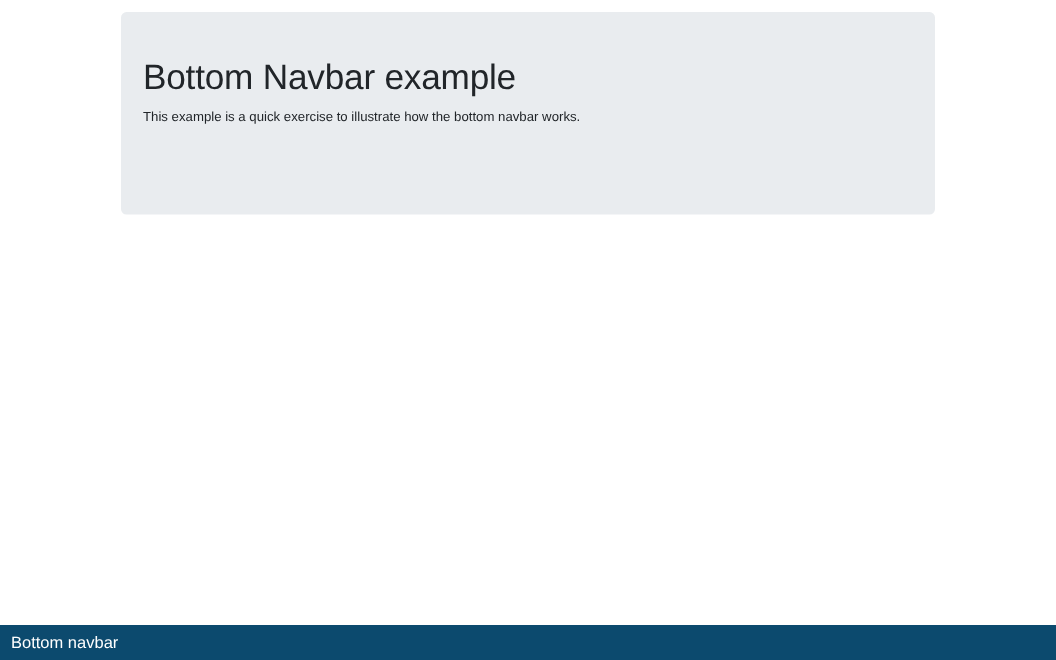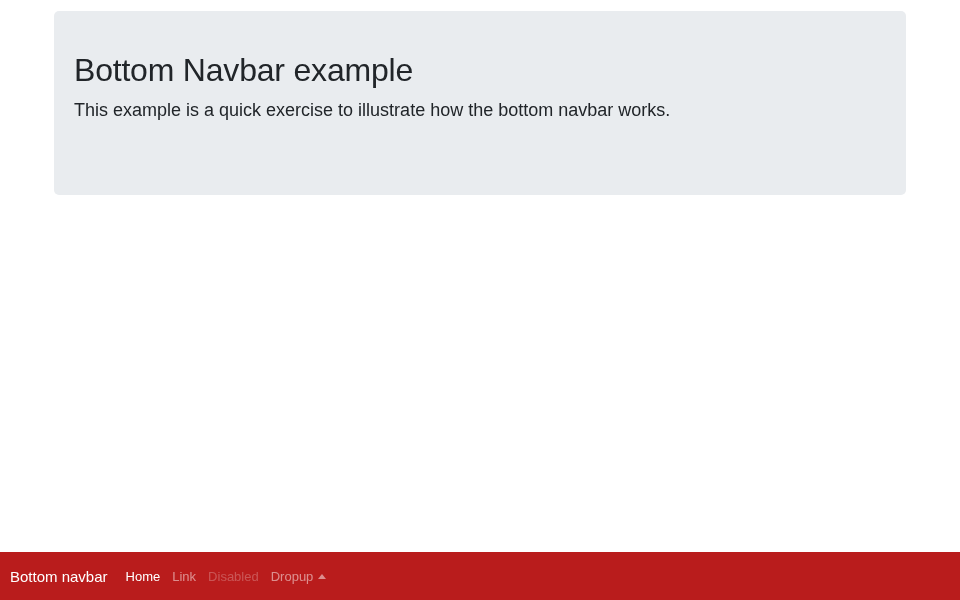--- a/index.html
+++ b/index.html
@@ -5,37 +5,37 @@
   * { margin: 0; padding: 0; box-sizing: border-box; }
   html, body {
     width: 960px;
     height: 600px;
     background: #ffffff;
     font-family: "Liberation Sans", "DejaVu Sans", sans-serif;
     overflow: hidden;
   }
   
   .jumbotron {
-    width: 852px;
+    width: 740px;
     height: 184px;
     margin: 11px auto 0 auto;
     background: #e9ecef;
     border-radius: 5px;
     padding: 40px 20px 0 20px;
   }
   .jumbotron h1 {
     font-size: 32px;
     font-weight: 500;
     line-height: 1.2;
     color: #212529;
     letter-spacing: -0.2px;
     margin: 0 0 8px 0;
   }
   .jumbotron p {
-    font-size: 18px;
+    font-size: 12px;
     line-height: 1.5;
     color: #212529;
     margin: 0 0 14px 0;
   }
   .btn-primary {
     display: inline-block;
     background: #007bff;
     border: 1px solid #007bff;
     color: #ffffff;
     font-family: inherit;
@@ -45,22 +45,22 @@
     border-radius: 4px;
     cursor: pointer;
     text-decoration: none;
   }
   
   .navbar-bottom {
     position: fixed;
     left: 0;
     right: 0;
     bottom: 0;
-    height: 48px;
-    background: #b91c1c;
+    height: 32px;
+    background: #0c4a6e;
     display: flex;
     align-items: center;
     padding: 0 10px;
   }
   .navbar-brand {
     color: #ffffff;
     font-size: 15px;
     text-decoration: none;
     margin-right: 12px;
     white-space: nowrap;
@@ -96,27 +96,13 @@
 </head>
 <body>
 
 <div class="jumbotron">
   <h1>Bottom Navbar example</h1>
   <p>This example is a quick exercise to illustrate how the bottom navbar works.</p>
 </div>
 
 <nav class="navbar-bottom">
   <a class="navbar-brand">Bottom navbar</a>
-  <ul class="navbar-nav">
-    <li>
-      <a class="nav-link active">Home</a>
-    </li>
-    <li>
-      <a class="nav-link default">Link</a>
-    </li>
-    <li>
-      <a class="nav-link disabled">Disabled</a>
-    </li>
-    <li>
-      <a class="nav-link default"><span>Dropup</span><span class="caret-up"></span></a>
-    </li>
-  </ul>
 </nav>
 
 </body></html>

